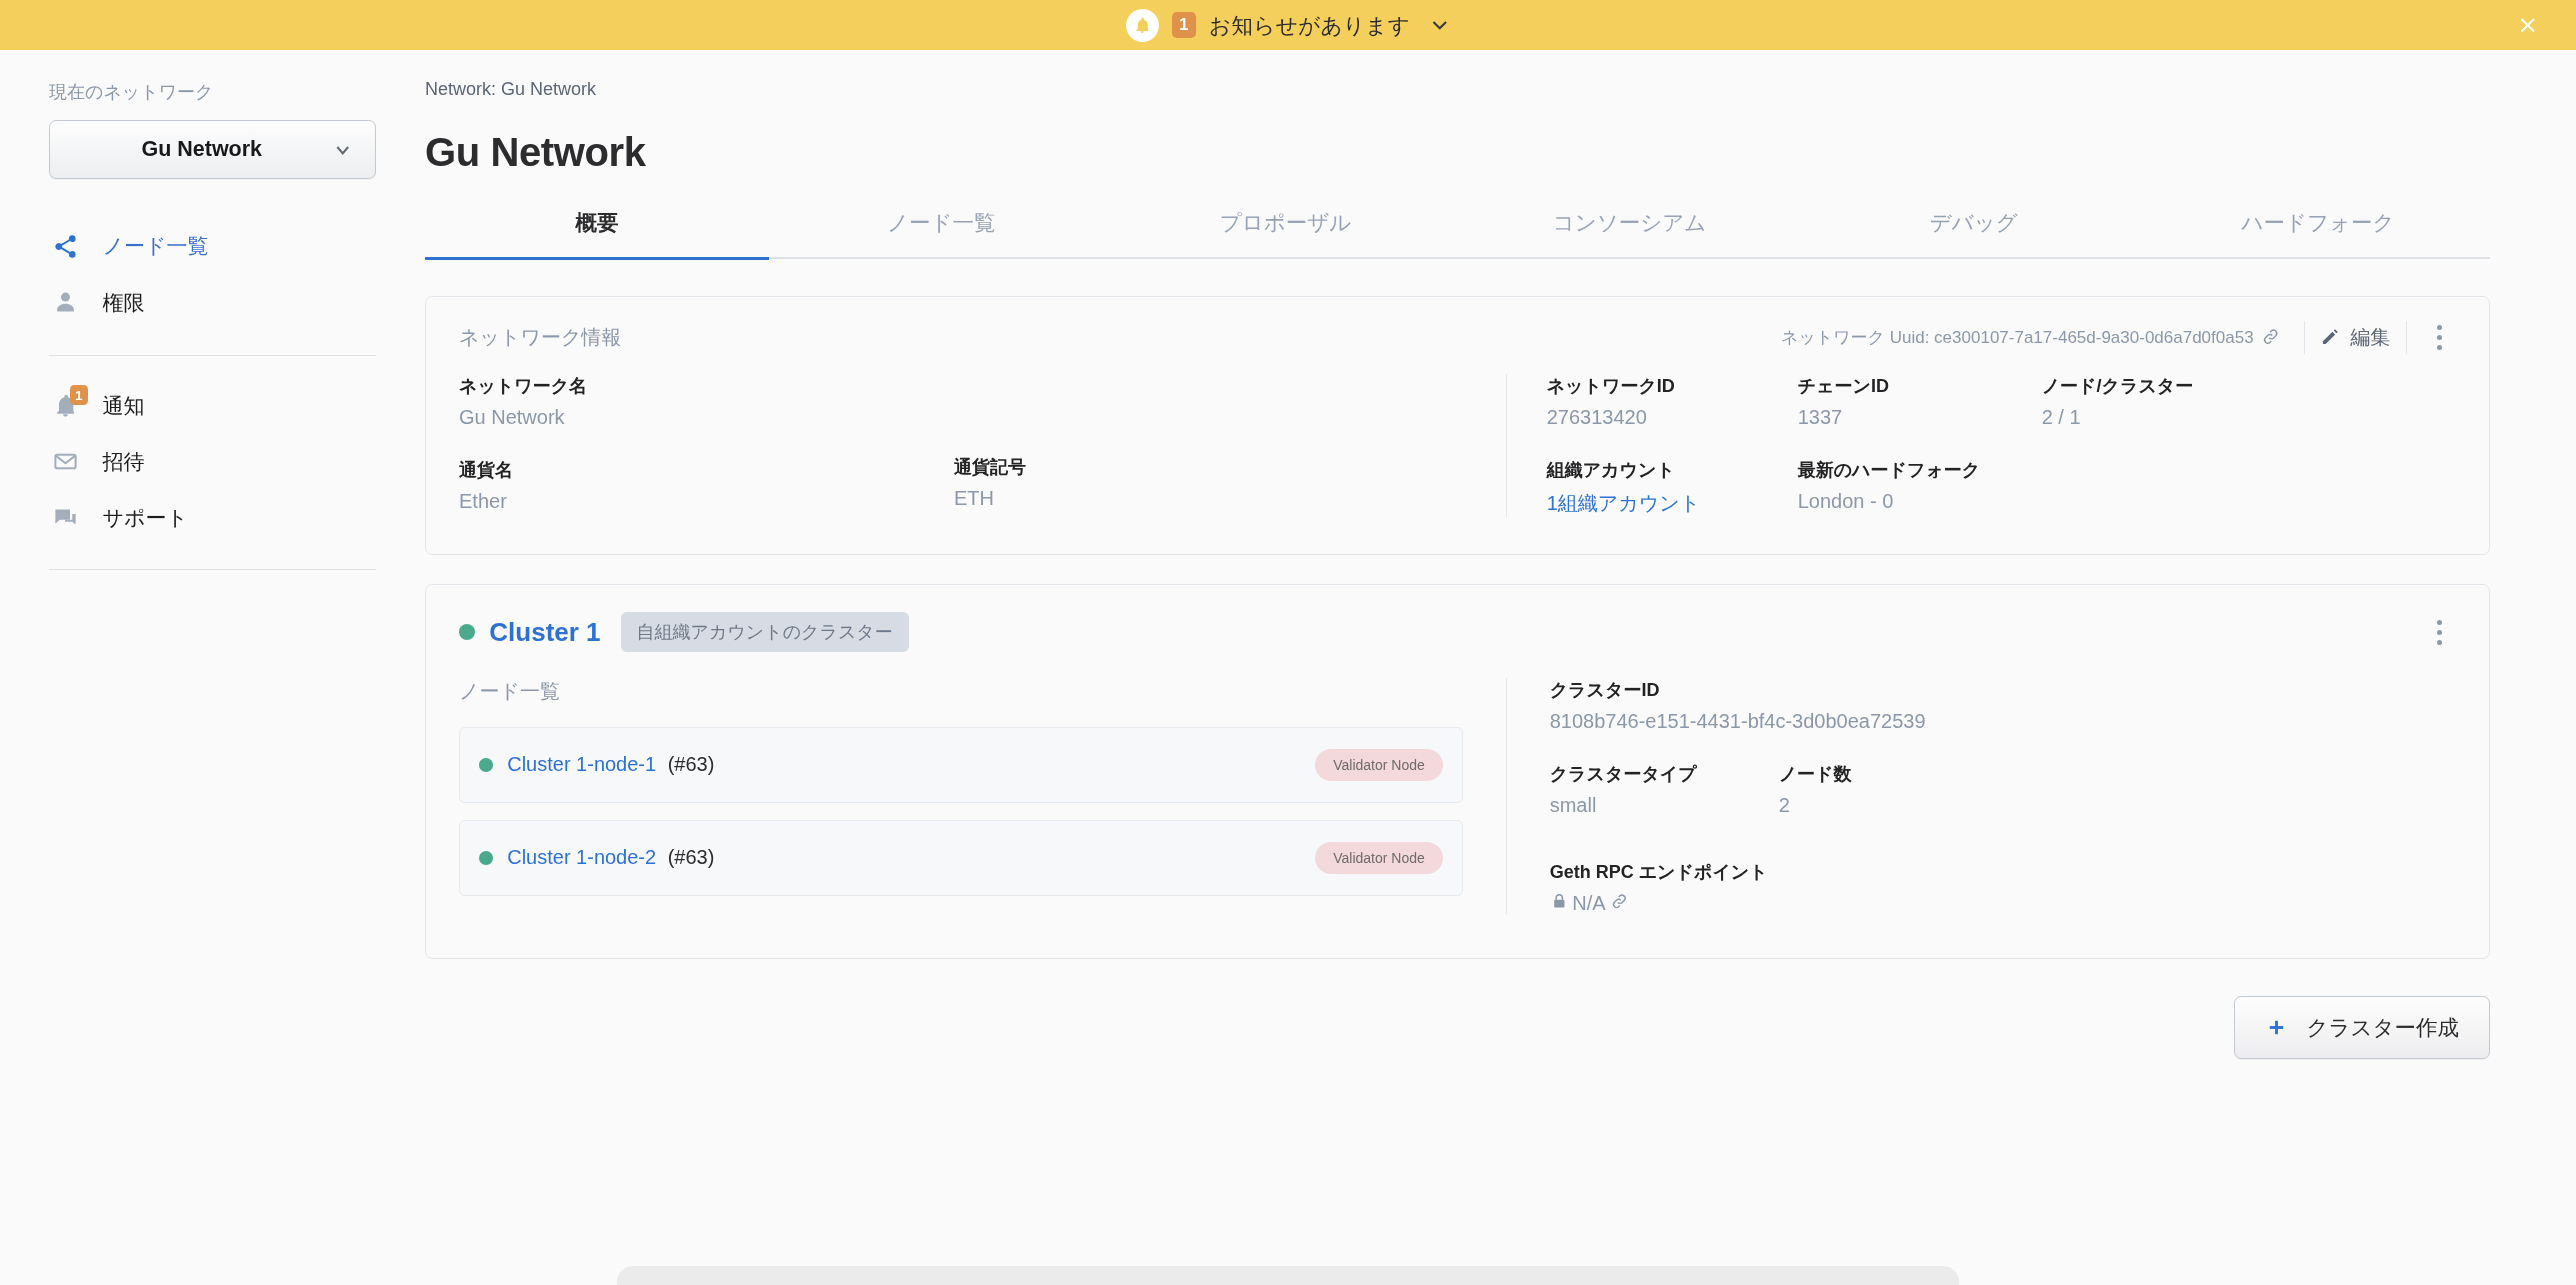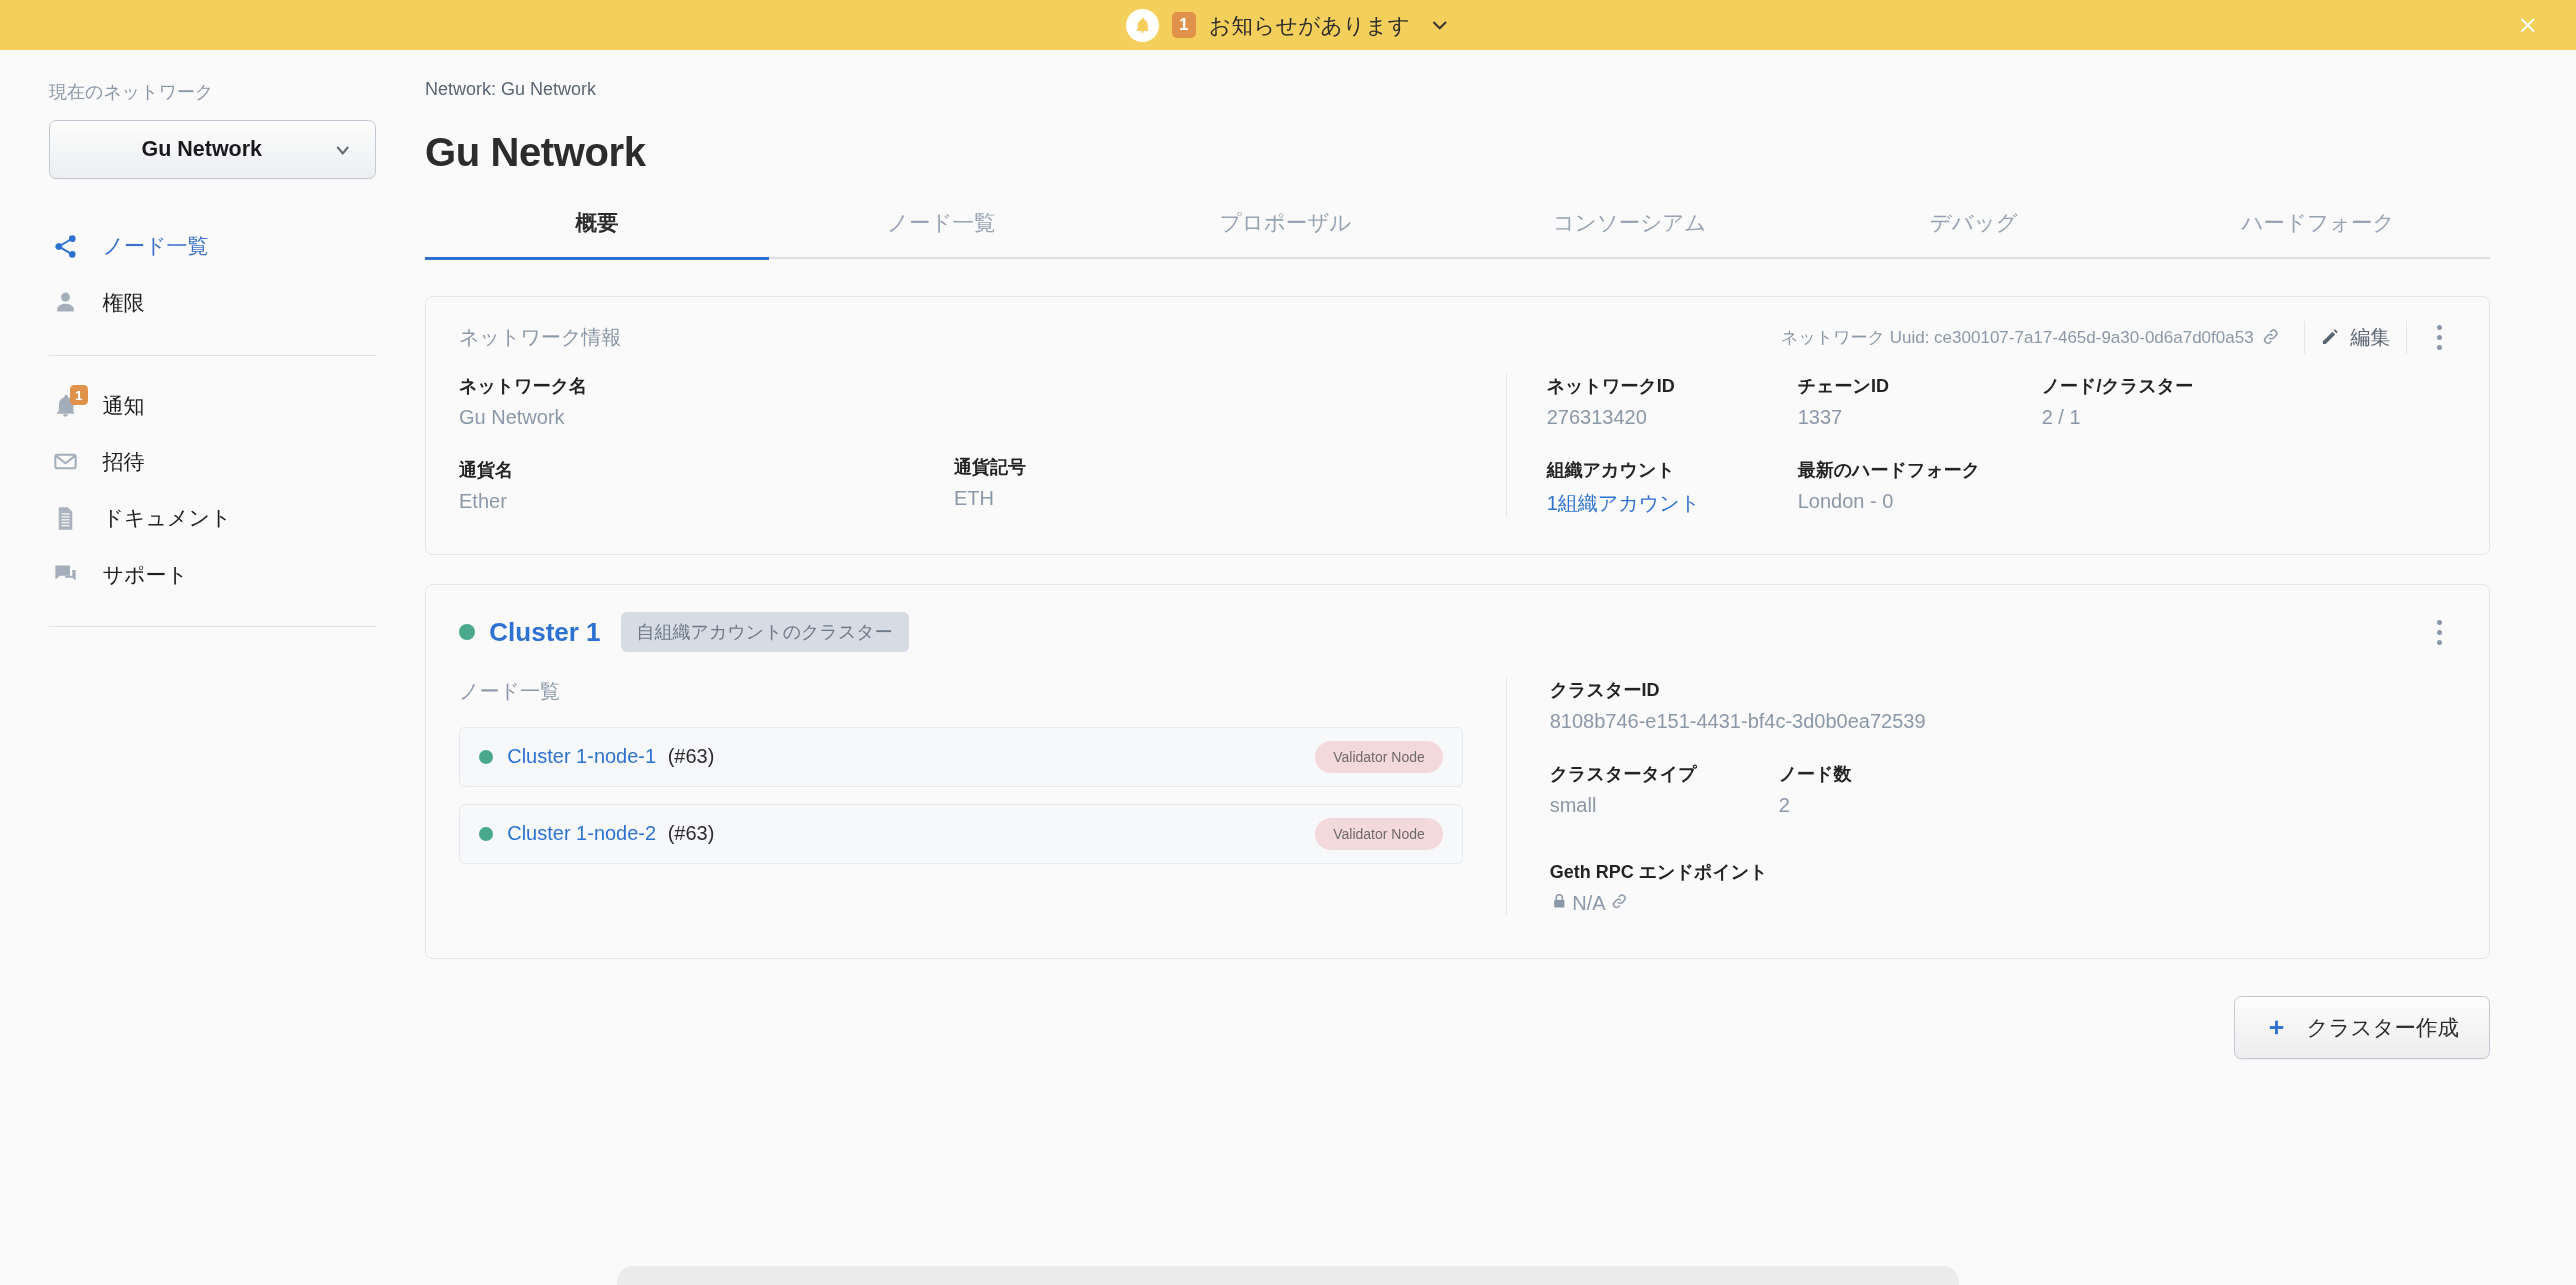--- a/index.html
+++ b/index.html
@@ -276,21 +276,21 @@
     padding: 26px 33px 43px 33px;
   }
   .cluster-left { flex: 0 0 1047px; padding-right: 43px; }
   .cluster-right { flex: 1; padding-left: 43px; }
   .sub-title {
     font-size: 20px;
     color: #8b98a9;
     margin-bottom: 21.5px;
   }
   .node-row {
-    height: 60px;
+    height: 76px;
     border: 0.7px solid #e6eaee;
     border-radius: 5.7px;
     background: #f7f8f9;
     display: flex;
     align-items: center;
     padding: 0 18.6px 0 18.6px;
     margin-bottom: 17px;
   }
   .node-dot {
     width: 14.3px; height: 14.3px; border-radius: 50%;
@@ -408,35 +408,20 @@
         <span class="nav-text">通知</span>
       </div>
       <div class="nav-item">
         <span class="nav-icon">
           <svg viewBox="0 0 24 24" fill="none" stroke="#a4aebb" stroke-width="1.8">
               <rect x="3" y="6" width="18" height="12" rx="1.6"></rect>
               <polyline points="3.6,7 12,13.5 20.4,7"></polyline>
             </svg>
         </span>
         <span class="nav-text">招待</span>
-      </div>
-      <div class="nav-item">
-        <span class="nav-icon">
-          <svg viewBox="0 0 24 24" fill="#a4aebb">
-              <path d="M6 2h8l4 4v16H6z" opacity=".95"></path>
-              <g stroke="#fafafa" stroke-width="1.1">
-                <line x1="8.4" y1="8" x2="15.6" y2="8"></line>
-                <line x1="8.4" y1="10.6" x2="15.6" y2="10.6"></line>
-                <line x1="8.4" y1="13.2" x2="15.6" y2="13.2"></line>
-                <line x1="8.4" y1="15.8" x2="15.6" y2="15.8"></line>
-                <line x1="8.4" y1="18.4" x2="15.6" y2="18.4"></line>
-              </g>
-            </svg>
-        </span>
-        <span class="nav-text">ドキュメント</span>
       </div>
       <div class="nav-item">
         <span class="nav-icon">
           <svg viewBox="0 0 24 24" fill="#a4aebb">
               <path d="M3 4h13v9H7l-4 3.4z"></path>
               <path d="M18 8h3v9.4l-3-2.6h-6.4V13H18z"></path>
             </svg>
         </span>
         <span class="nav-text">サポート</span>
       </div>

